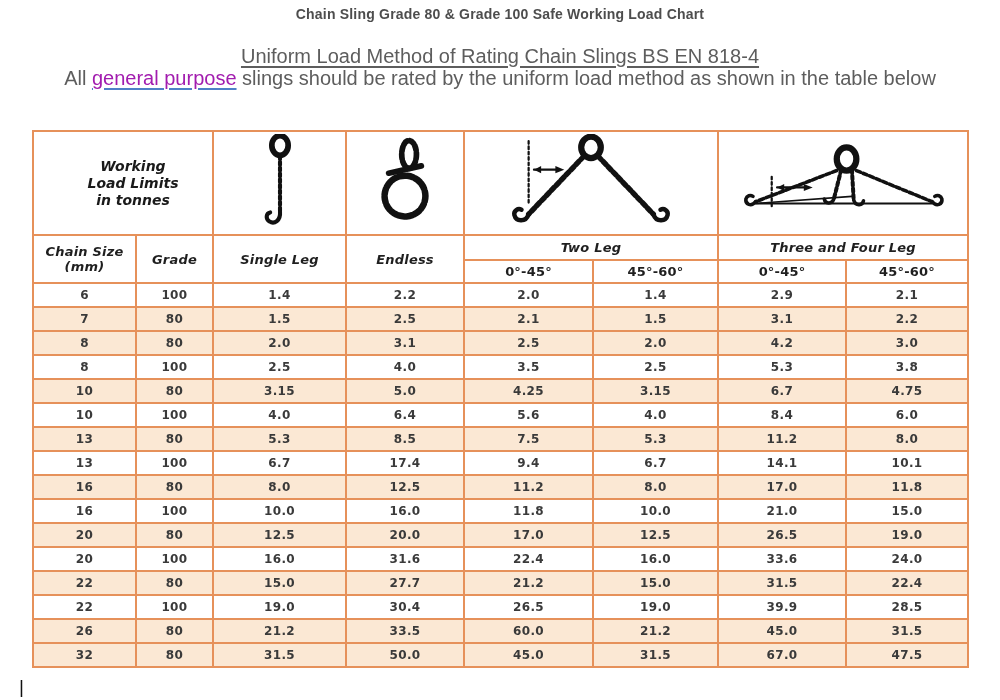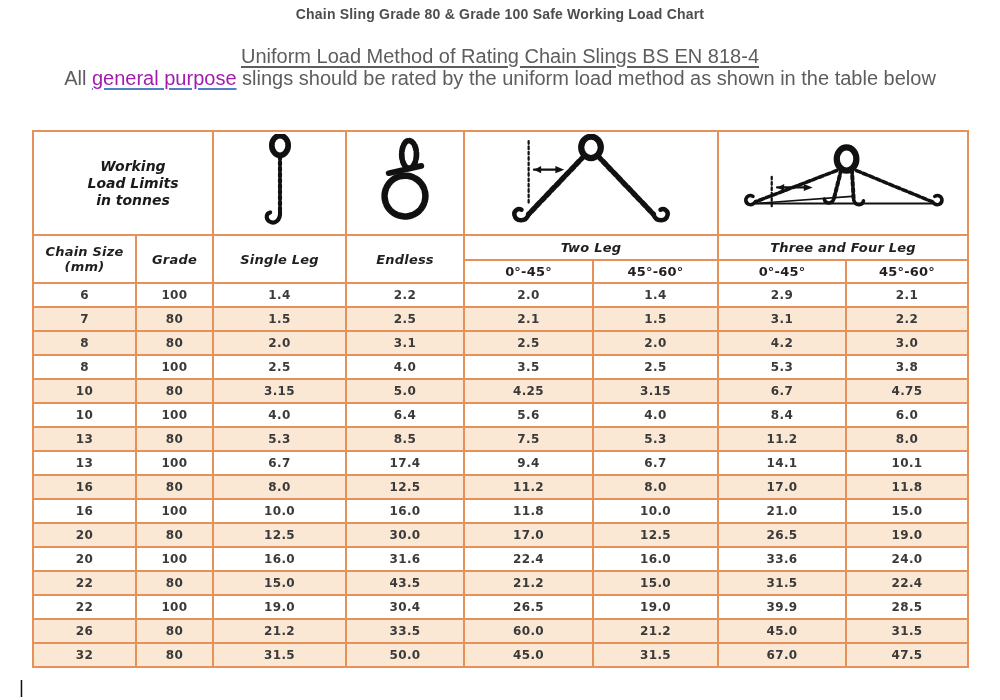--- a/index.html
+++ b/index.html
@@ -271,41 +271,41 @@
           <td>16.0</td>
           <td>11.8</td>
           <td>10.0</td>
           <td>21.0</td>
           <td>15.0</td>
         </tr>
         <tr class="data-row shaded">
           <td>20</td>
           <td>80</td>
           <td>12.5</td>
-          <td>30.0</td>
+          <td>20.0</td>
           <td>17.0</td>
           <td>12.5</td>
           <td>26.5</td>
           <td>19.0</td>
         </tr>
         <tr class="data-row">
           <td>20</td>
           <td>100</td>
           <td>16.0</td>
           <td>31.6</td>
           <td>22.4</td>
           <td>16.0</td>
           <td>33.6</td>
           <td>24.0</td>
         </tr>
         <tr class="data-row shaded">
           <td>22</td>
           <td>80</td>
           <td>15.0</td>
-          <td>43.5</td>
+          <td>27.7</td>
           <td>21.2</td>
           <td>15.0</td>
           <td>31.5</td>
           <td>22.4</td>
         </tr>
         <tr class="data-row">
           <td>22</td>
           <td>100</td>
           <td>19.0</td>
           <td>30.4</td>

